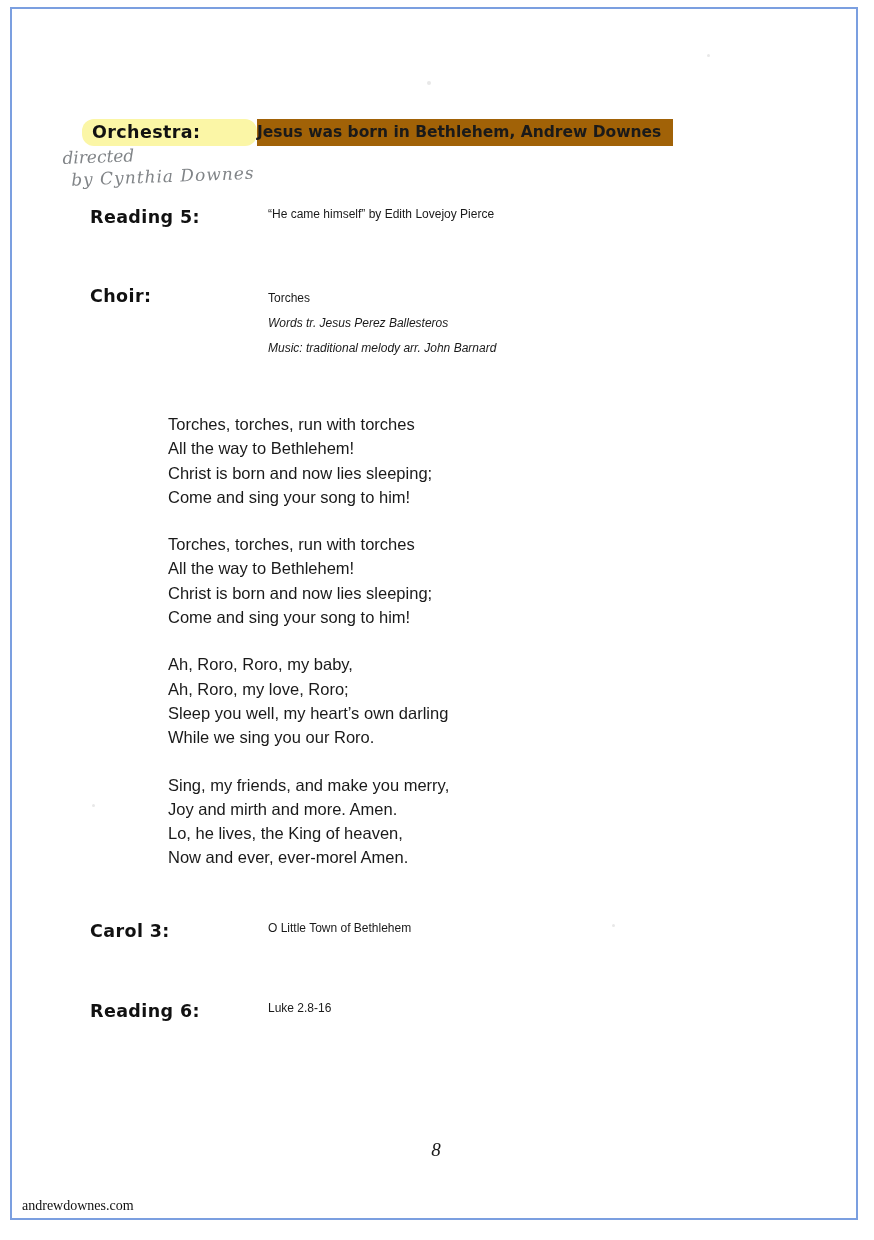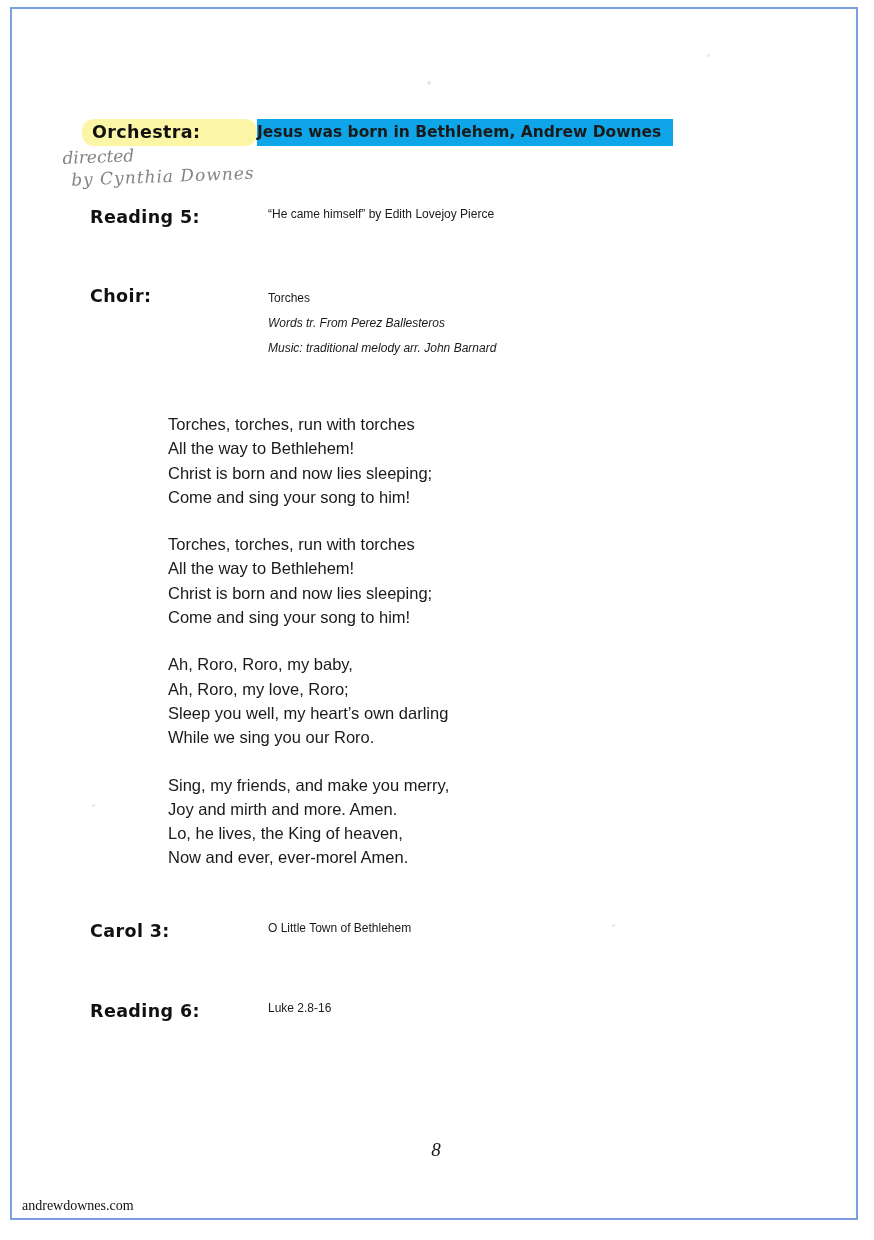--- a/index.html
+++ b/index.html
@@ -66,21 +66,21 @@
     left: 70px;
     top: 110px;
   }
   #orchestra-label {
     width: 175px;
     background: #fbf6a6;
     padding: 3px 0 4px 10px;
     box-sizing: border-box;
   }
   #orchestra-value {
-    background: #0ea5e9;
+    background: #a16207;
     padding: 4px 12px 5px 0;
     box-sizing: border-box;
     font-weight: bold;
     font-family: "DejaVu Sans", sans-serif;
     font-size: 15.5px;
   }
 
   
   #handwriting {
     position: absolute;
@@ -181,21 +181,21 @@
     <div class="entry" id="reading5-row">
       <div class="lab">Reading 5:</div>
       <div class="val">“He came himself” by Edith Lovejoy Pierce</div>
     </div>
 
     <div class="entry" id="choir-row">
       <div class="lab">Choir:</div>
     </div>
     <div id="choir-block">
       <div class="val">Torches</div>
-      <div class="val em">Words tr. From Perez Ballesteros</div>
+      <div class="val em">Words tr. Jesus Perez Ballesteros</div>
       <div class="val em">Music: traditional melody arr. John Barnard</div>
     </div>
 
     <div id="lyrics">
       <div class="stanza" style="white-space:pre">Torches, torches, run with torches
 All the way to Bethlehem!
 Christ is born and now lies sleeping;
 Come and sing your song to him!</div>
       <div class="stanza" style="white-space:pre">Torches, torches, run with torches
 All the way to Bethlehem!

